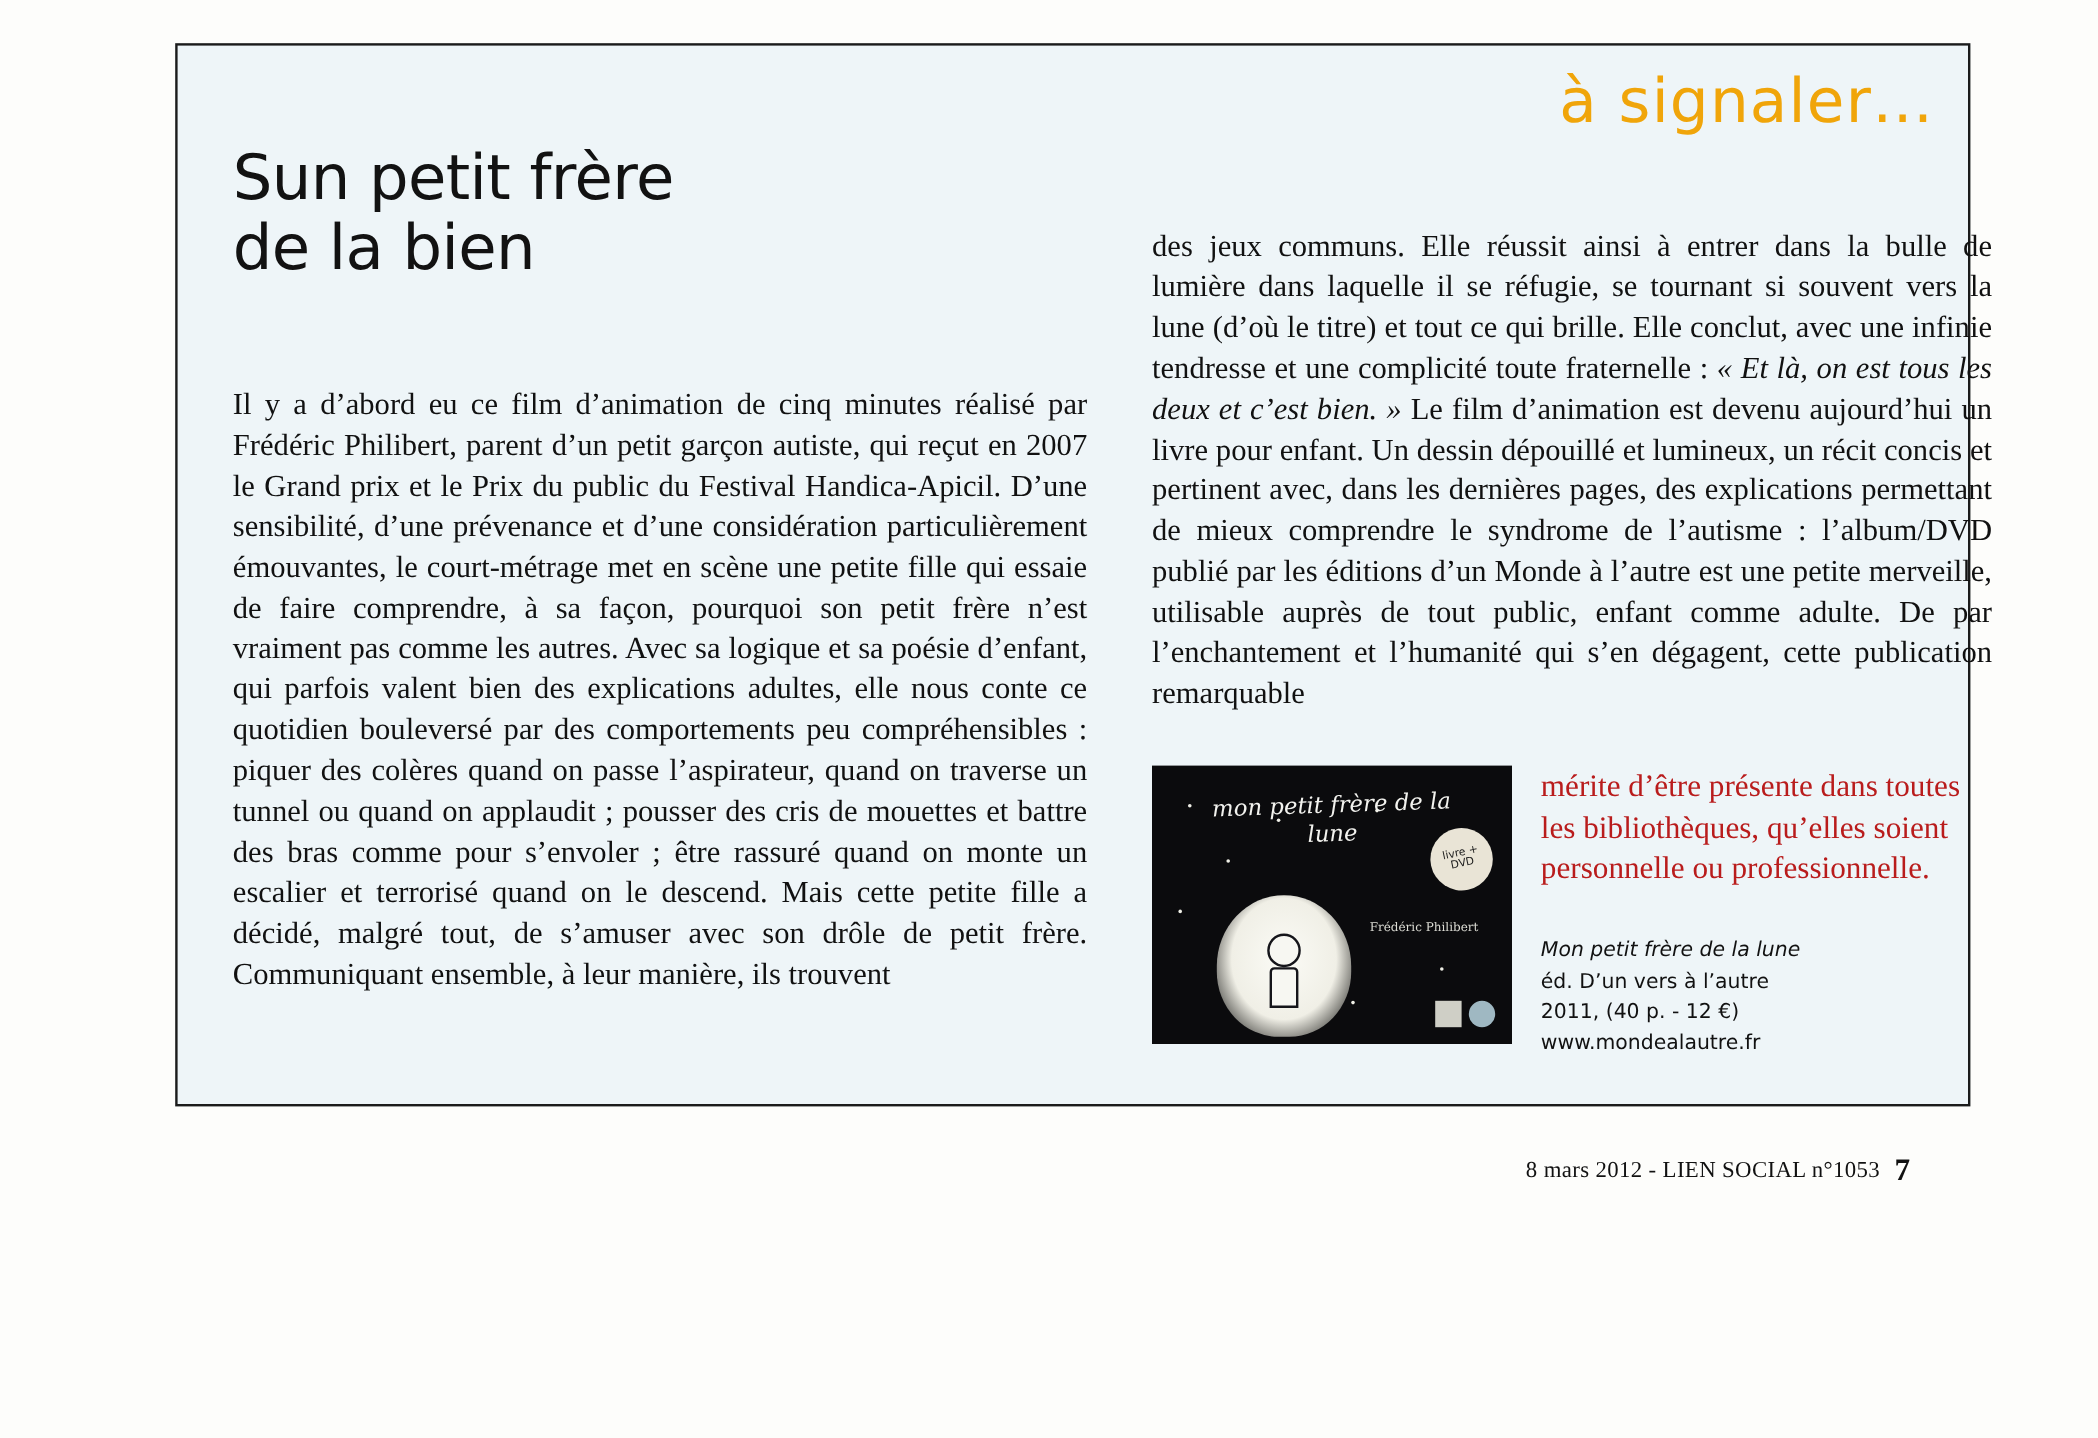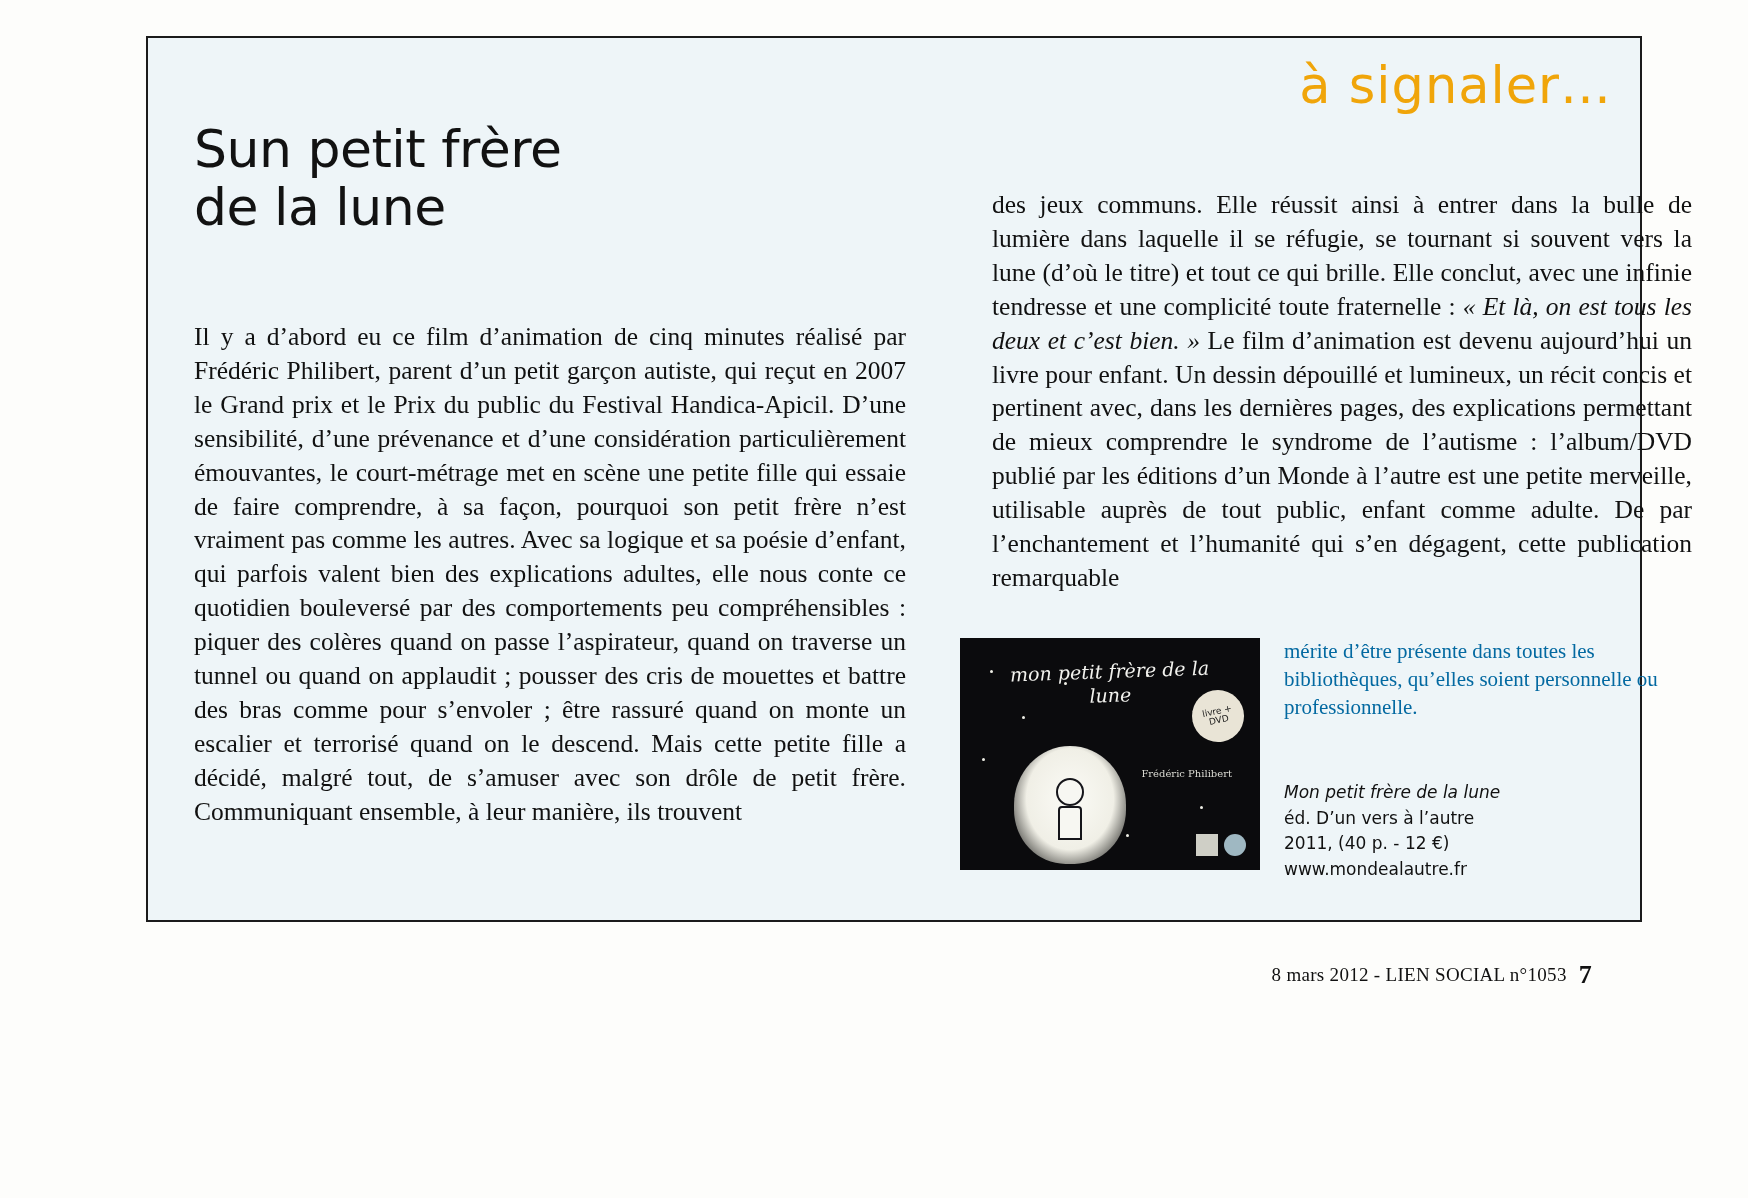--- a/index.html
+++ b/index.html
@@ -69,21 +69,20 @@
   }
   .col-left {
     left: 46px;
     top: 282px;
     width: 712px;
   }
   .col-right {
     left: 812px;
     top: 150px;
     width: 700px;
-    margin-left: 32px;
   }
   .book-cover {
     position: absolute;
     left: 812px;
     top: 600px;
     width: 300px;
     height: 232px;
     background: #0b0b0d;
     overflow: hidden;
   }
@@ -180,23 +179,23 @@
   .cover-logo.round {
     border-radius: 50%;
     background: #9fb8c2;
   }
   .wrap-text {
     position: absolute;
     left: 1136px;
     top: 600px;
     width: 378px;
     font-family: "Liberation Serif", serif;
-    font-size: 21px;
+    font-size: 26px;
     line-height: 1.33;
-    color: #0369a1;
+    color: #b91c1c;
   }
   .credits {
     position: absolute;
     left: 1136px;
     top: 742px;
     width: 380px;
     font-family: "DejaVu Sans", sans-serif;
     font-size: 17px;
     line-height: 1.5;
     color: #111111;
@@ -242,21 +241,21 @@
   <div class="paper-tint"></div>
 
   <div class="article-box">
 
     <div class="ghost"></div>
 
     <div class="signaler">à signaler…</div>
 
     <div class="title">
       <div>Sun petit frère</div>
-      <div>de la lune</div>
+      <div>de la bien</div>
     </div>
 
     <div class="col col-left">
       <p>Il y a d’abord eu ce film d’animation de cinq minutes réalisé par Frédéric Philibert, parent d’un petit garçon autiste, qui reçut en 2007 le Grand prix et le Prix du public du Festival Handica-Apicil. D’une sensibilité, d’une prévenance et d’une considération particulièrement émouvantes, le court-métrage met en scène une petite fille qui essaie de faire comprendre, à sa façon, pourquoi son petit frère n’est vraiment pas comme les autres. Avec sa logique et sa poésie d’enfant, qui parfois valent bien des explications adultes, elle nous conte ce quotidien bouleversé par des comportements peu compréhensibles : piquer des colères quand on passe l’aspirateur, quand on traverse un tunnel ou quand on applaudit ; pousser des cris de mouettes et battre des bras comme pour s’envoler ; être rassuré quand on monte un escalier et terrorisé quand on le descend. Mais cette petite fille a décidé, malgré tout, de s’amuser avec son drôle de petit frère. Communiquant ensemble, à leur manière, ils trouvent</p>
     </div>
 
     <div class="col col-right">
       <p><span>des jeux communs. Elle réussit ainsi à entrer dans la bulle de lumière dans laquelle il se réfugie, se tournant si souvent vers la lune (d’où le titre) et tout ce qui brille. Elle conclut, avec une infinie tendresse et une complicité toute fraternelle : </span><span class="em">« Et là, on est tous les deux et c’est bien. »</span><span> Le film d’animation est devenu aujourd’hui un livre pour enfant. Un dessin dépouillé et lumineux, un récit concis et pertinent avec, dans les dernières pages, des explications permettant de mieux comprendre le syndrome de l’autisme : l’album/DVD publié par les éditions d’un Monde à l’autre est une petite merveille, utilisable auprès de tout public, enfant comme adulte. De par l’enchantement et l’humanité qui s’en dégagent, cette publication remarquable</span></p>
     </div>
 

